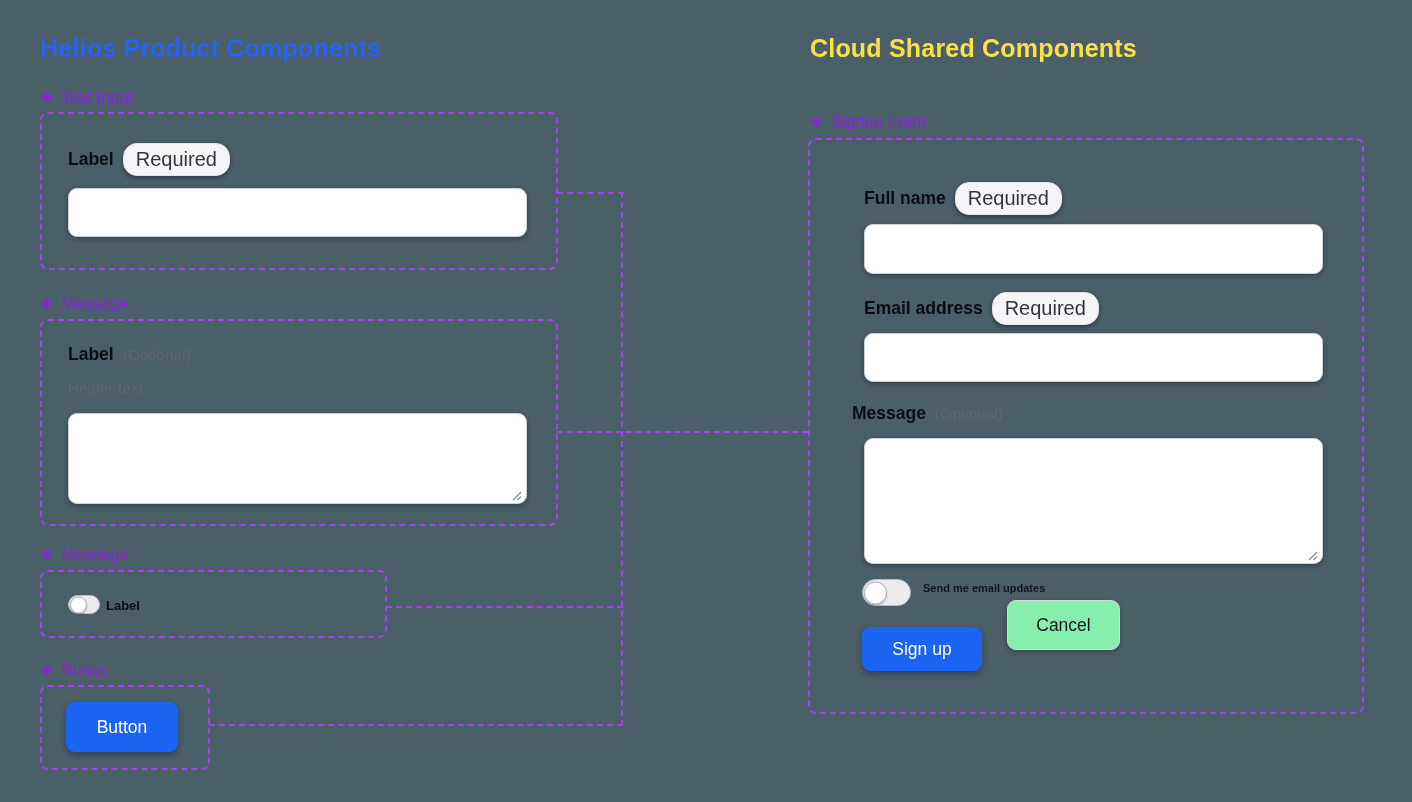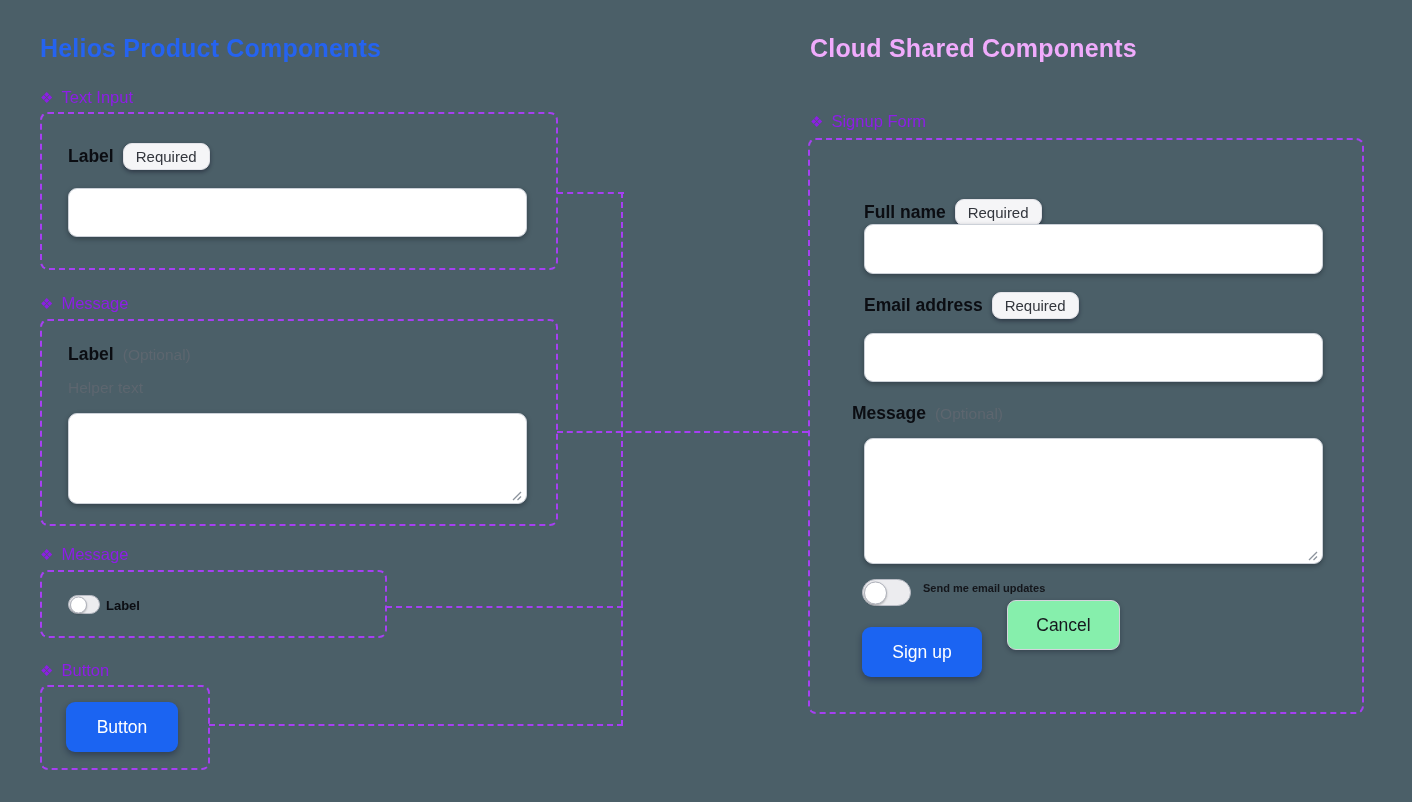--- a/index.html
+++ b/index.html
@@ -15,21 +15,21 @@
     background: #4b5f68;
     overflow: hidden;
   }
   .page-title {
     position: absolute;
     font-size: 25px;
     font-weight: 700;
     letter-spacing: 0.2px;
   }
   .title-left  { left: 40px;  top: 34px; color: #2563f0; }
-  .title-right { left: 810px; top: 34px; color: #f0abfc; }
+  .title-right { left: 810px; top: 34px; color: #fde047; }
 
   .comp-label {
     position: absolute;
     display: flex;
     align-items: center;
     gap: 8px;
     color: #8d1ee6;
     font-size: 16.5px;
     font-weight: 500;
   }
@@ -67,23 +67,23 @@
     font-weight: 700;
     color: #0b0d12;
   }
   .muted { font-size: 15.5px; color: #5d666f; font-weight: 400; }
   .helper-text { position: absolute; font-size: 15.5px; color: #5d666f; }
 
   .badge {
     display: inline-block;
     background: #f5f5f7;
     border: 1px solid #e3e3e8;
-    border-radius: 9px;
+    border-radius: 14px;
     padding: 4px 12px;
-    font-size: 15px;
+    font-size: 20px;
     color: #33363d;
     box-shadow: 0 2px 4px rgba(12,8,28,0.45);
   }
 
   .text-input, .text-area {
     position: absolute;
     background: #ffffff;
     border: 1.5px solid #ccd1d8;
     border-radius: 9px;
     box-shadow: 0 2px 5px rgba(8,12,20,0.35);
@@ -137,21 +137,21 @@
     cursor: pointer;
     border: none;
     font-family: inherit;
   }
   .btn-primary {
     background: #1b64f2;
     color: #ffffff;
     box-shadow: 0 3px 6px rgba(10,18,50,0.40);
   }
   .btn-demo    { left: 66px;  top: 702px; width: 112px; height: 50px; }
-  .btn-signup  { left: 862px; top: 627px; width: 120px; height: 50px; }
+  .btn-signup  { left: 862px; top: 627px; width: 120px; height: 44px; }
   .btn-cancel  {
     left: 1007px; top: 600px; width: 113px; height: 50px;
     background: #86efac;
     border: 1.5px solid #d4d4dc;
     color: #16181d;
     box-shadow: 0 2px 5px rgba(10,10,25,0.30);
   }
 </style>
 </head>
 <body>
@@ -212,21 +212,21 @@
   </div>
   <div class="dashed-box box-button"></div>
   <button class="btn btn-primary btn-demo">Button</button>
 
   <div class="comp-label" style="left:810px; top:112px;">
     <span class="glyph">❖</span>
     <span>Signup Form</span>
   </div>
   <div class="dashed-box box-form">
 
-    <div class="label-row" style="left:54px; top:59px;text-align:center;">
+    <div class="label-row" style="left:54px; top:42px;text-align:center;">
       <span class="field-label">Full name</span>
       <span class="badge">Required</span>
     </div>
     <input class="text-input" style="left: 54px; top: 84px; width: 459px; height: 50px;" value="">
 
     <div class="label-row" style="left:54px; top:152px;">
       <span class="field-label">Email address</span>
       <span class="badge">Required</span>
     </div>
     <input class="text-input" style="left: 54px; top: 193px; width: 459px; height: 49px;" value="">

